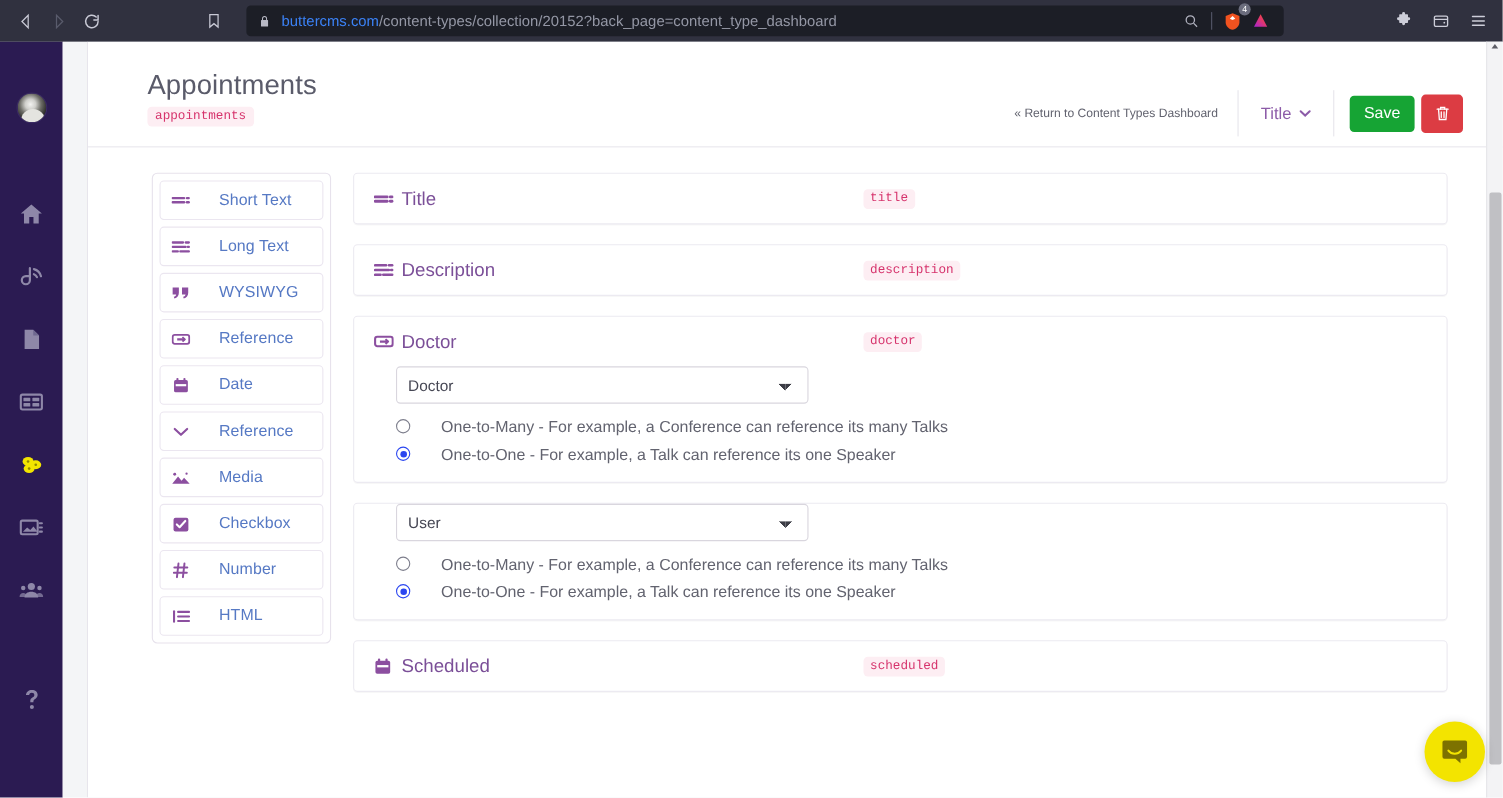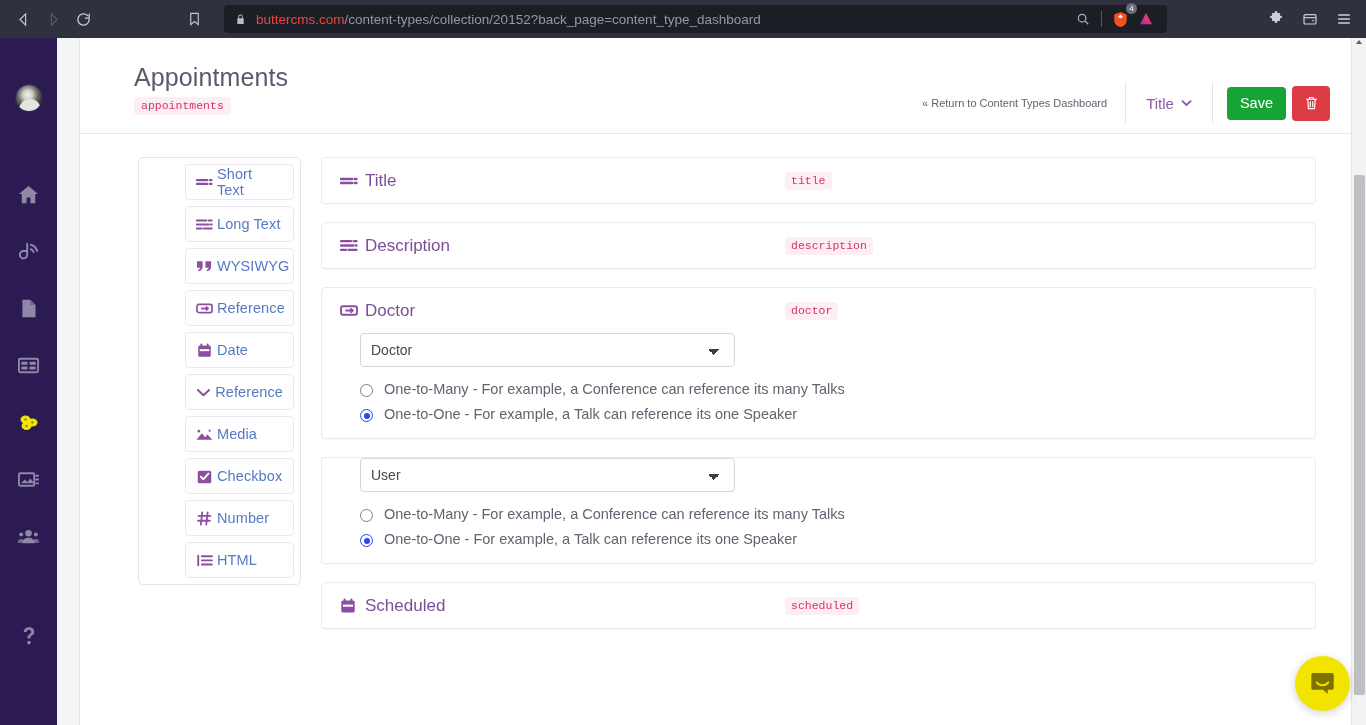--- a/index.html
+++ b/index.html
@@ -36,21 +36,21 @@
     padding: 0 8px;
   }
   .lock-ico { width: 16px; display:flex; align-items:center; justify-content:center; margin-right: 8px; }
   .url-text {
     flex: 1;
     font-size: 13.5px;
     color: #9497a5;
     white-space: nowrap; overflow: hidden;
     font-family: "Liberation Sans", sans-serif;
   }
-  .url-text .host { color: #ef4444; }
+  .url-text .host { color: #3b82f6; }
   .omni-right { display: flex; align-items: center; gap: 0px; }
   .omni-icon { width: 26px; height: 26px; display:flex; align-items:center; justify-content:center; }
   .omni-sep { width:1px; height:16px; background:#55576a; margin:0 5px; }
   .brave-badge { position: relative; }
   .brave-count {
     position: absolute; top: -3px; right: -4px;
     background: #6b6d7d; color: #fff;
     font-size: 8px; line-height: 11px;
     min-width: 11px; height: 11px; text-align: center;
     border-radius: 6px; padding: 0 2px;
@@ -166,29 +166,28 @@
     width: 163px;
     background: #ffffff;
     border: 1px solid #e7e2ec;
     border-radius: 5px;
     padding: 6px;
     flex: 0 0 163px;
     height: fit-content;
   }
   .palette-item {
     display: flex; align-items: center;
-    gap: 4px;
+    gap: 26px;
     height: 36px;
     padding: 0 10px;
     background: #fff;
     border: 1px solid #ebe6f0;
     border-radius: 4px;
     margin-bottom: 6px;
     cursor: move;
-    margin-left: 40px;
   }
   .palette-item:last-child { margin-bottom: 0; }
   .palette-item .p-ico {
     width: 17px; display: flex; align-items: center; justify-content: center;
     color: #8c4fa0;
   }
   .palette-item .p-lbl {
     font-size: 14.5px; color: #5679c4; letter-spacing: .1px;
   }
 
@@ -235,22 +234,23 @@
     appearance: none;
     font-family: "Liberation Sans", sans-serif;
     background-image:
       linear-gradient(45deg, transparent 50%, #3c3d46 50%),
       linear-gradient(135deg, #3c3d46 50%, transparent 50%);
     background-position: calc(100% - 20px) 15px, calc(100% - 14px) 15px;
     background-size: 6px 6px, 6px 6px;
     background-repeat: no-repeat;
   }
   .radio-row {
-    display: flex; align-items: flex-end;
+    display: flex; align-items: flex-start;
     margin-top: 14px;
+    gap: 17px;
   }
   .radio-row + .radio-row { margin-top: 9px; }
   .rad {
     width: 13px; height: 13px; border-radius: 50%;
     border: 1px solid #7d7e8c; background: #fff;
     flex: 0 0 13px;
     position: relative;
   }
   .rad.on {
     border-color: #2b46f0; background: #fff;

